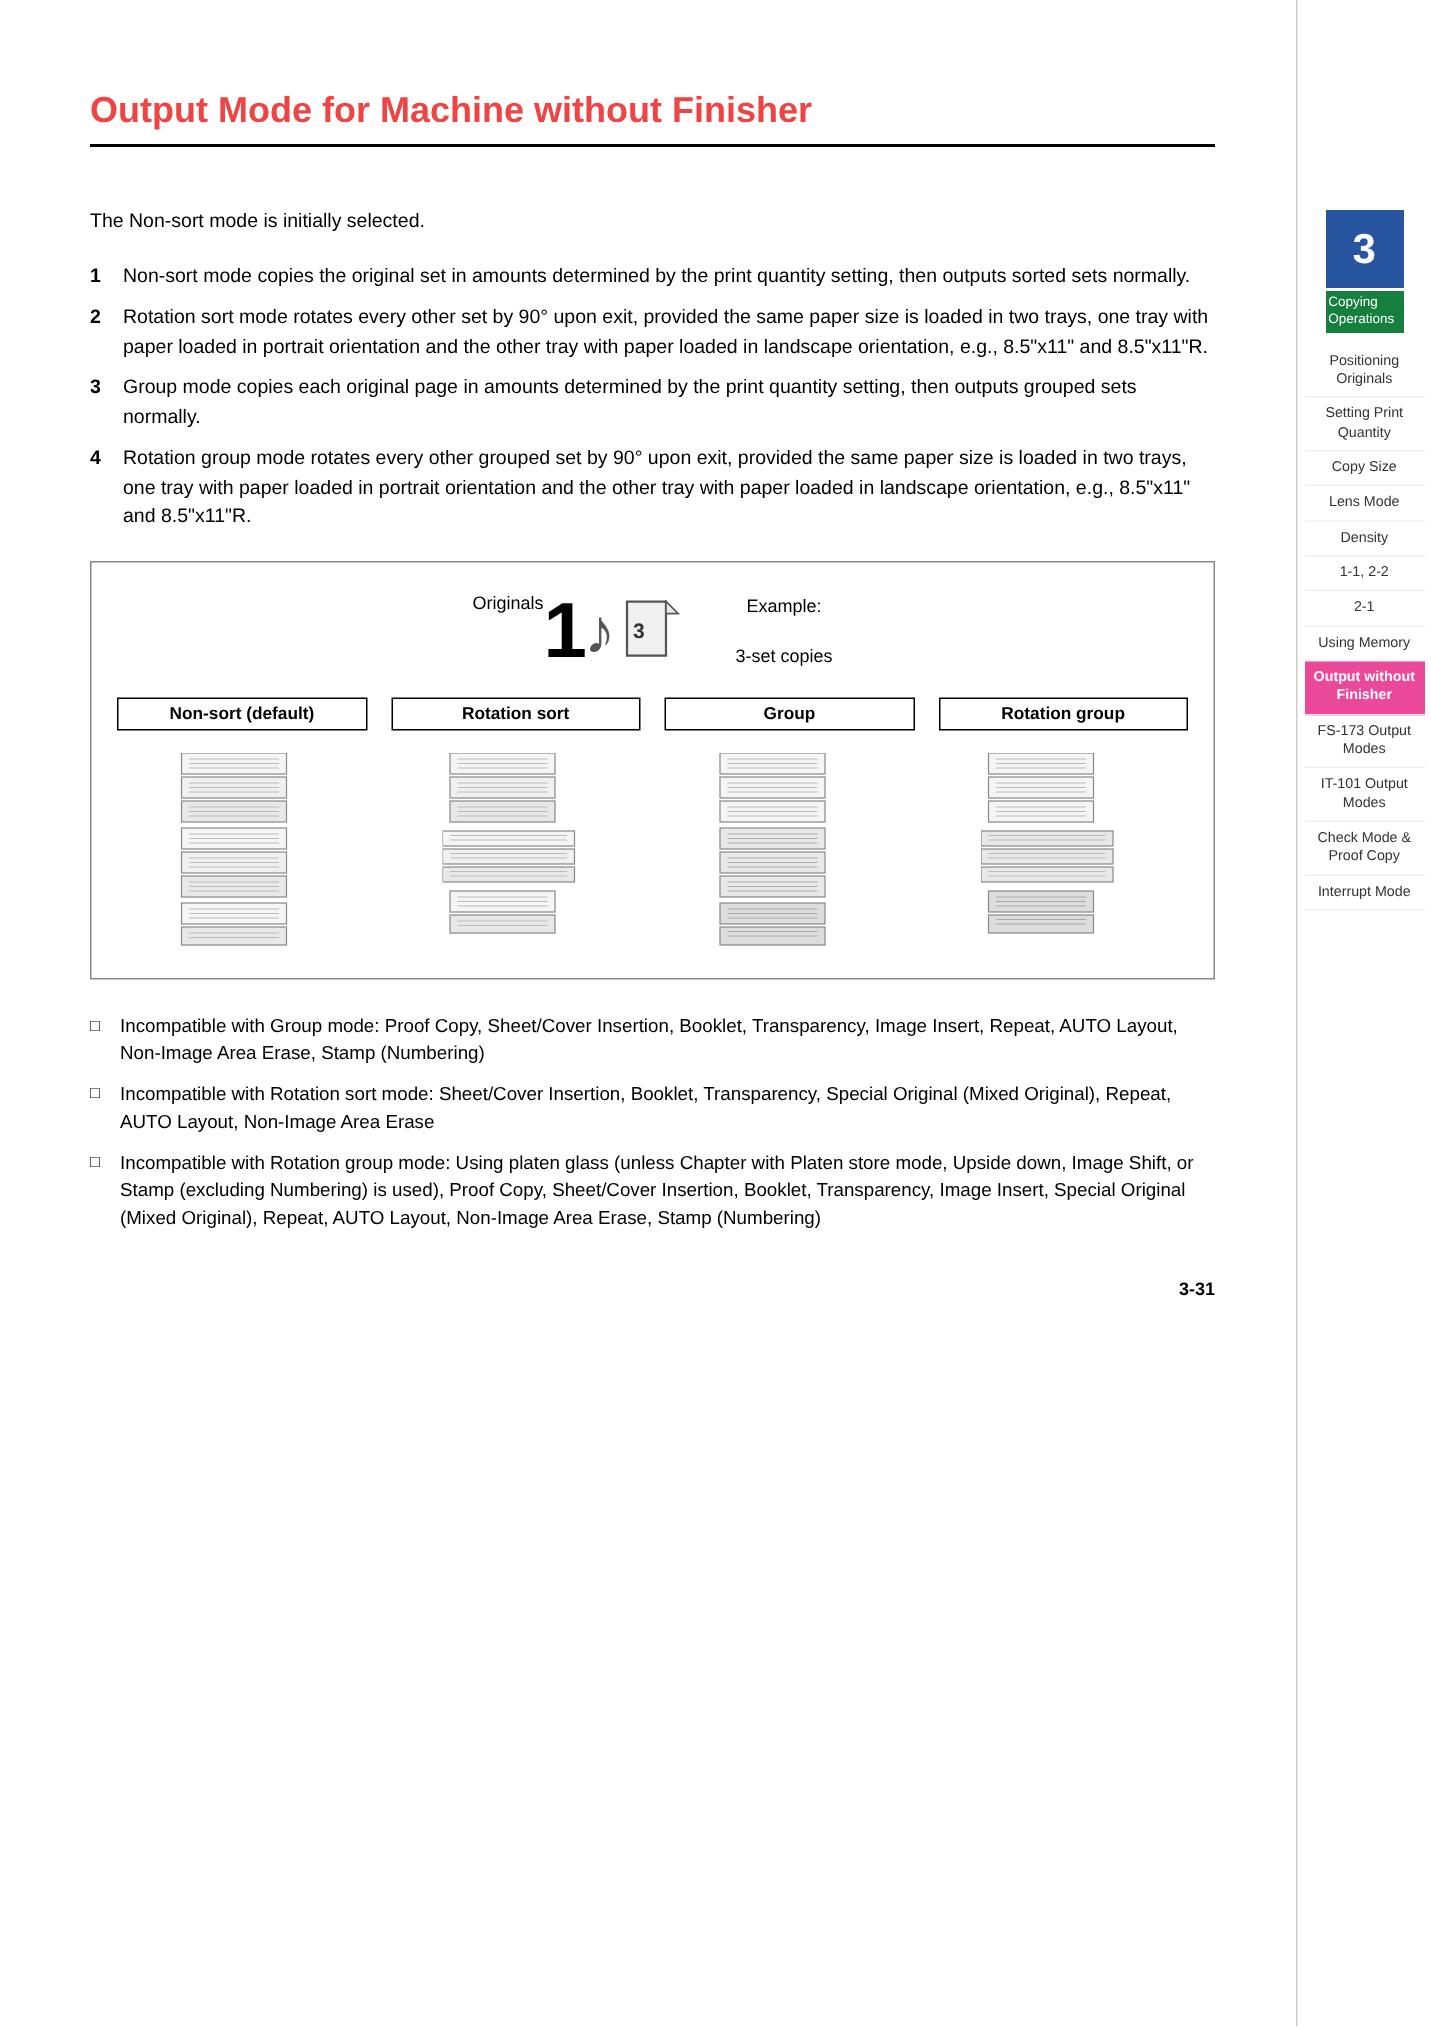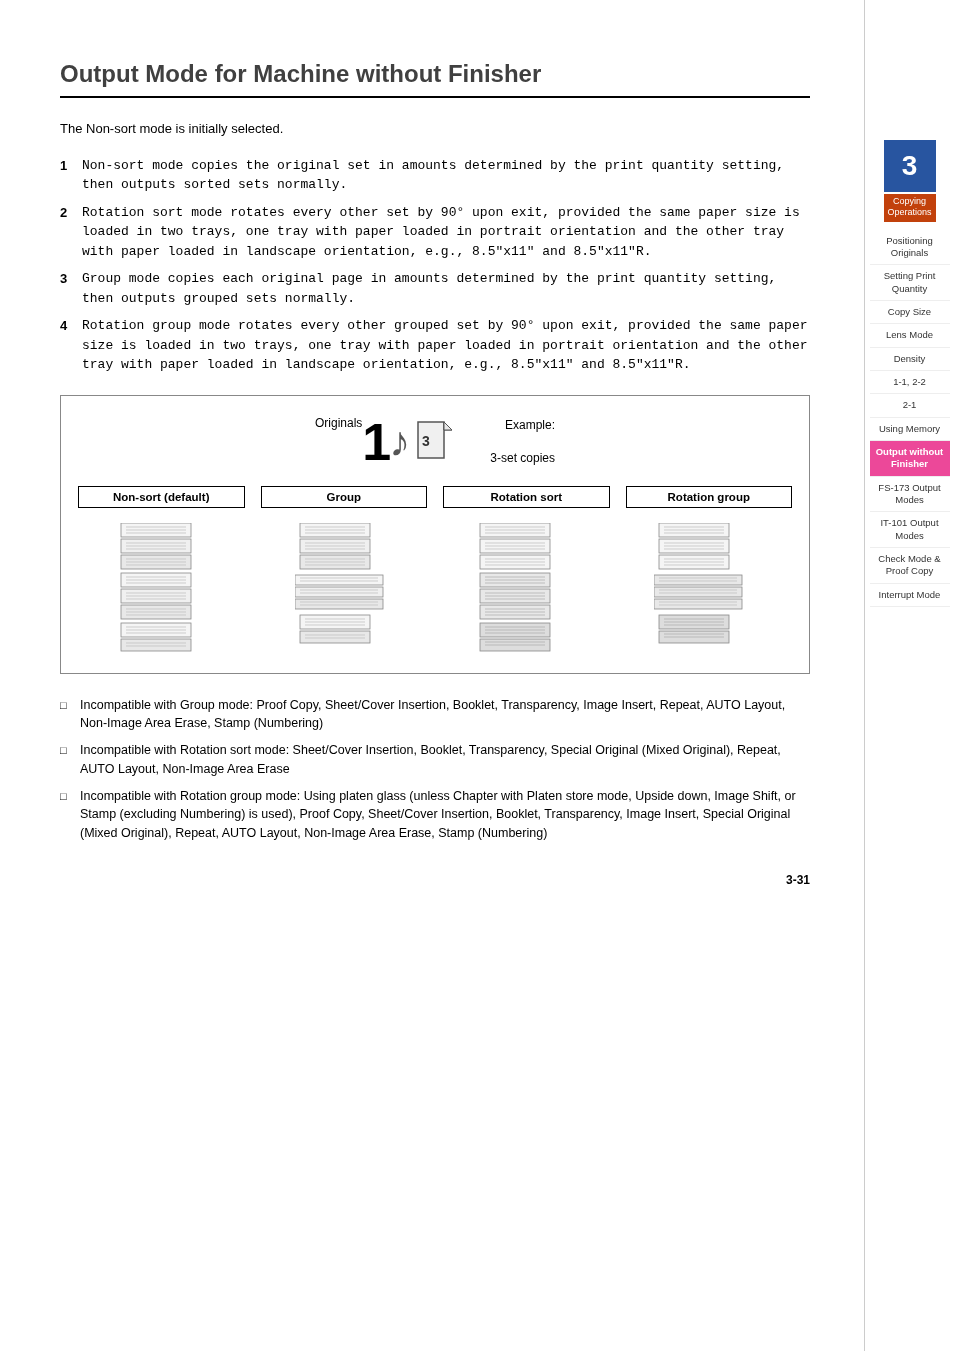--- a/index.html
+++ b/index.html
@@ -37,24 +37,23 @@
       flex-direction: column;
       align-items: center;
       justify-content: center;
       font-size: 28px;
       font-weight: bold;
       line-height: 1;
       margin-bottom: 2px;
     }
 
     .sidebar-chapter-label {
-      background: #c2410c;
+      background: #15803d;
       color: #fff;
       width: 52px;
-      text-align: center;
       font-size: 9px;
       padding: 2px 2px 4px;
       line-height: 1.2;
     }
 
     .sidebar-items {
       width: 100%;
       display: flex;
       flex-direction: column;
       align-items: center;
@@ -80,24 +79,24 @@
 
     
     .main-content {
       width: 860px;
       padding: 60px 50px 40px 60px;
     }
 
     .page-title {
       font-size: 24px;
       font-weight: bold;
-      color: #404040;
+      color: #ef4444;
       border-bottom: 2px solid #000;
       padding-bottom: 8px;
-      margin-bottom: 0;
+      margin-bottom: 18px;
     }
 
     .intro-text {
       font-size: 13px;
       line-height: 1.6;
       margin-bottom: 16px;
     }
 
     .numbered-list {
       list-style: none;
@@ -113,21 +112,20 @@
     }
 
     .numbered-list li .num {
       font-weight: bold;
       min-width: 18px;
       margin-right: 4px;
     }
 
     .numbered-list li .text {
       flex: 1;
-      font-family: Liberation Mono, monospace;
     }
 
     
     .diagram-box {
       border: 1px solid #888;
       padding: 20px 15px 20px;
       margin-bottom: 22px;
       background: #fff;
     }
 
@@ -305,35 +303,35 @@
           <span class="page-curl">♪</span>
 
           <svg width="38" height="44" viewBox="0 0 38 44">
             <polygon points="2,2 28,2 28,38 2,38" fill="#f0f0f0" stroke="#555" stroke-width="1.5"></polygon>
             <polygon points="28,2 36,10 28,10" fill="#ccc" stroke="#555" stroke-width="1"></polygon>
             <polygon points="28,2 28,10 36,10" fill="#e8e8e8" stroke="#555" stroke-width="1"></polygon>
             <text x="6" y="26" font-size="14" font-weight="bold" fill="#333">3</text>
           </svg>
         </div>
       </div>
-      <div style="margin-left:24px;display:flex;flex-direction:column;align-items:flex-end;gap:16px;">
+      <div style="margin-left:24px;display:flex;flex-direction:column;align-items:center;gap:16px;">
         <span class="example-text">Example:</span>
         <span class="example-text">3-set copies</span>
       </div>
     </div>
 
     <div style="display:flex;width:100%;gap:12px;">
       <div style="flex:1;padding:0 2px;">
         <div class="mode-label-box">Non-sort (default)</div>
       </div>
       <div style="flex:1;padding:0 2px;">
+        <div class="mode-label-box">Rotation sort</div>
+      </div>
+      <div style="flex:1;padding:0 2px;">
         <div class="mode-label-box">Group</div>
-      </div>
-      <div style="flex:1;padding:0 2px;">
-        <div class="mode-label-box">Rotation sort</div>
       </div>
       <div style="flex:1;padding:0 2px;">
         <div class="mode-label-box">Rotation group</div>
       </div>
     </div>
 
     <div class="stacks-container">
 
       <div class="stack-svg-wrap">
         <svg width="100" height="130" viewBox="0 0 100 130">

